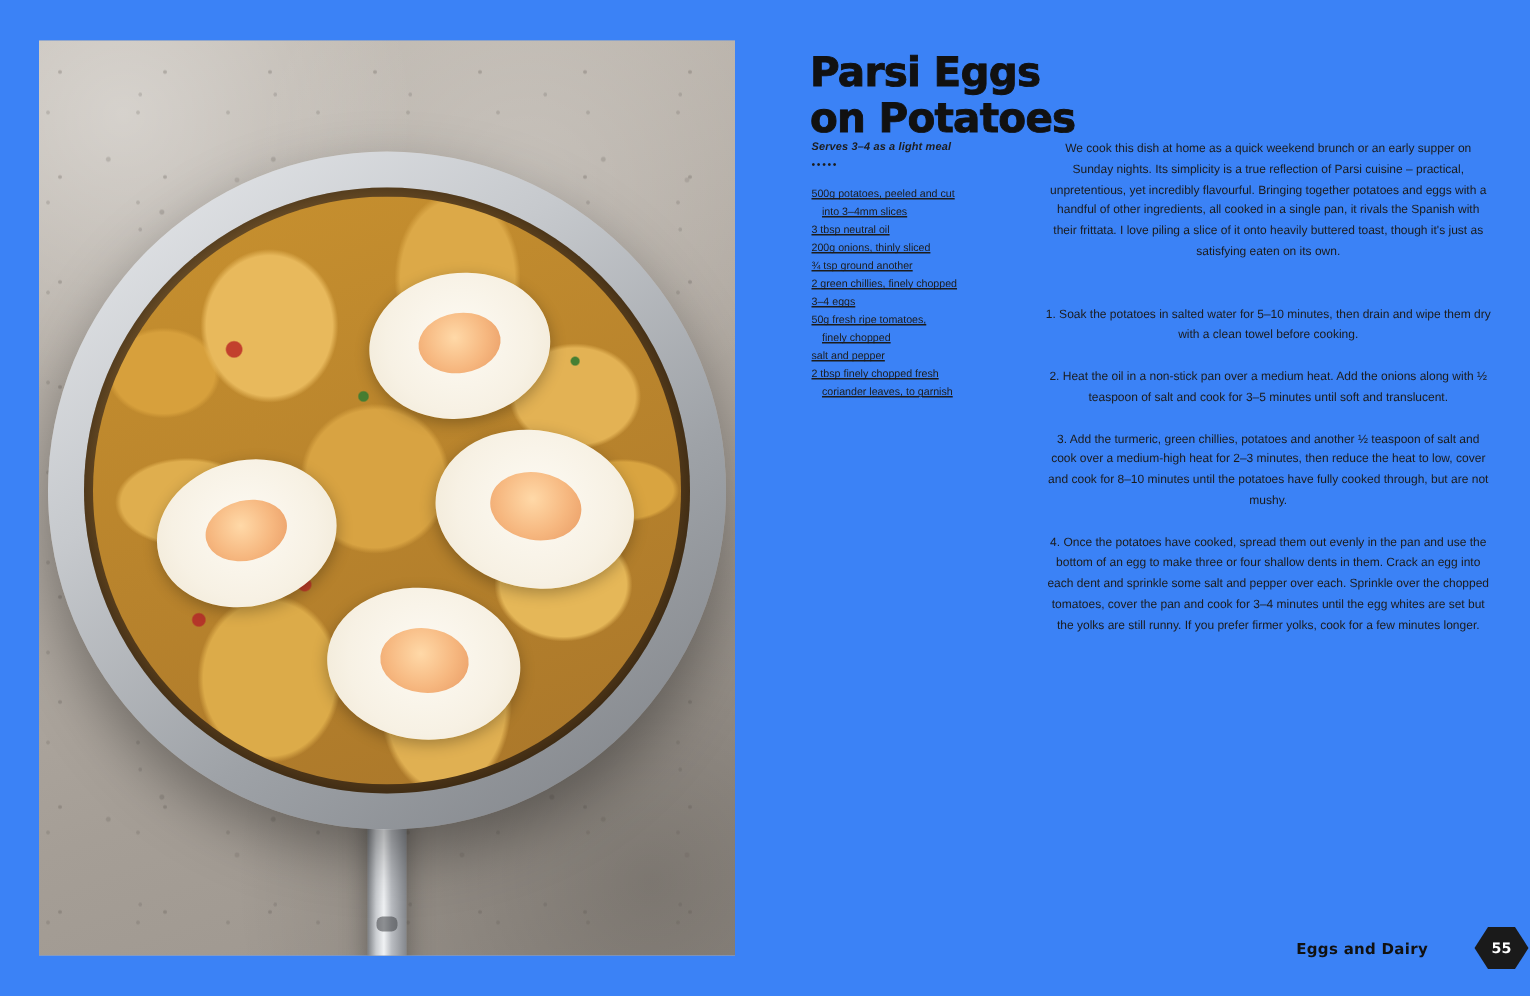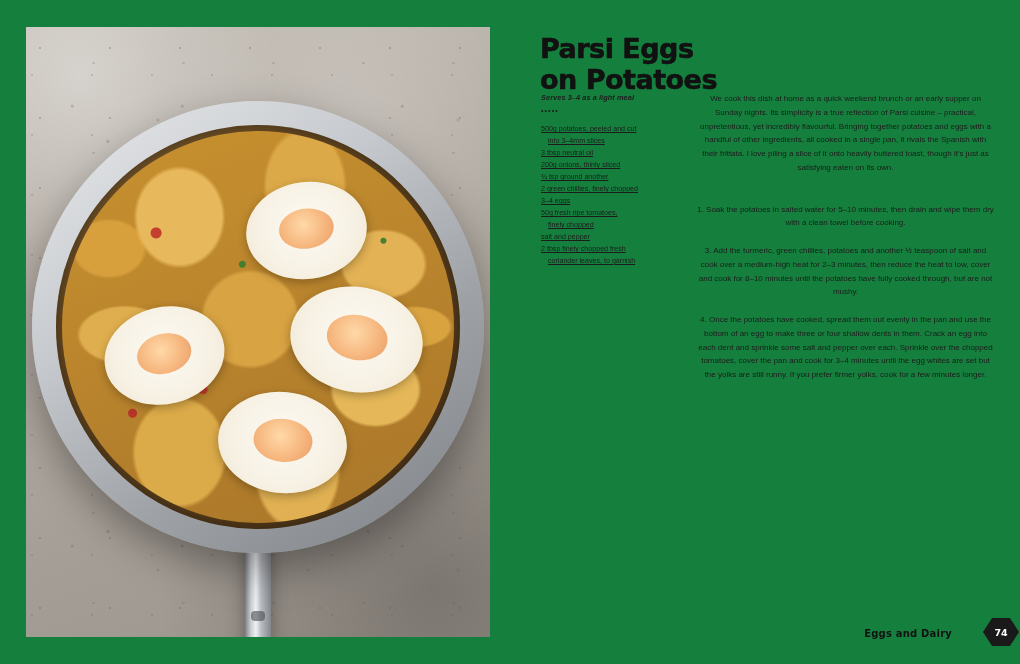--- a/index.html
+++ b/index.html
@@ -12,21 +12,21 @@
     height: 664px;
     font-family: "Liberation Sans", sans-serif;
     color: #1a1a1a;
     overflow: hidden;
     position: relative;
   }
   .page {
     position: relative;
     width: 1020px;
     height: 664px;
-    background: #15803d;
+    background: #3b82f6;
   }
 
   
   .photo-wrap {
     position: absolute;
     left: 26px;
     top: 27px;
     width: 464px;
     height: 610px;
     overflow: hidden;
@@ -313,28 +313,29 @@
         <li class="indent">finely chopped</li>
         <li>salt and pepper</li>
         <li>2 tbsp finely chopped fresh</li>
         <li class="indent">coriander leaves, to garnish</li>
       </ul>
     </div>
 
     <div class="body">
       <p class="intro">We cook this dish at home as a quick weekend brunch or an early supper on Sunday nights. Its simplicity is a true reflection of Parsi cuisine – practical, unpretentious, yet incredibly flavourful. Bringing together potatoes and eggs with a handful of other ingredients, all cooked in a single pan, it rivals the Spanish with their frittata. I love piling a slice of it onto heavily buttered toast, though it's just as satisfying eaten on its own.</p>
       <p class="step">1. Soak the potatoes in salted water for 5–10 minutes, then drain and wipe them dry with a clean towel before cooking.</p>
+      <p class="step">2. Heat the oil in a non-stick pan over a medium heat. Add the onions along with ½ teaspoon of salt and cook for 3–5 minutes until soft and translucent.</p>
       <p class="step">3. Add the turmeric, green chillies, potatoes and another ½ teaspoon of salt and cook over a medium-high heat for 2–3 minutes, then reduce the heat to low, cover and cook for 8–10 minutes until the potatoes have fully cooked through, but are not mushy.</p>
       <p class="step">4. Once the potatoes have cooked, spread them out evenly in the pan and use the bottom of an egg to make three or four shallow dents in them. Crack an egg into each dent and sprinkle some salt and pepper over each. Sprinkle over the chopped tomatoes, cover the pan and cook for 3–4 minutes until the egg whites are set but the yolks are still runny. If you prefer firmer yolks, cook for a few minutes longer.</p>
     </div>
 
     <div class="footer">
       <div class="footer-label">Eggs and Dairy</div>
       <div class="page-badge">
         <svg width="38" height="30" viewBox="0 0 38 30" aria-hidden="true">
           <polygon points="10,1 28,1 37,15 28,29 10,29 1,15" fill="#1a1a1a"></polygon>
         </svg>
-        <div class="page-num">74</div>
+        <div class="page-num">55</div>
       </div>
     </div>
 
   </div>
 </div>
 
 </body></html>

